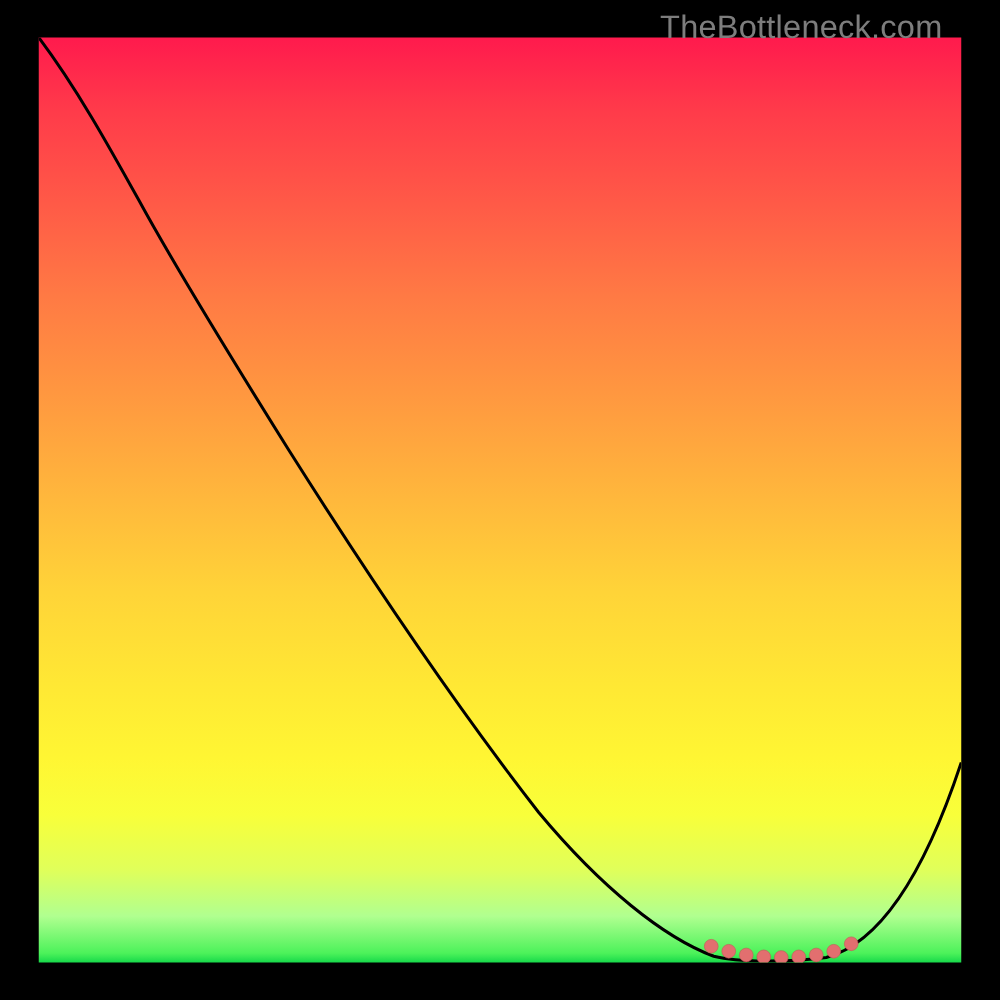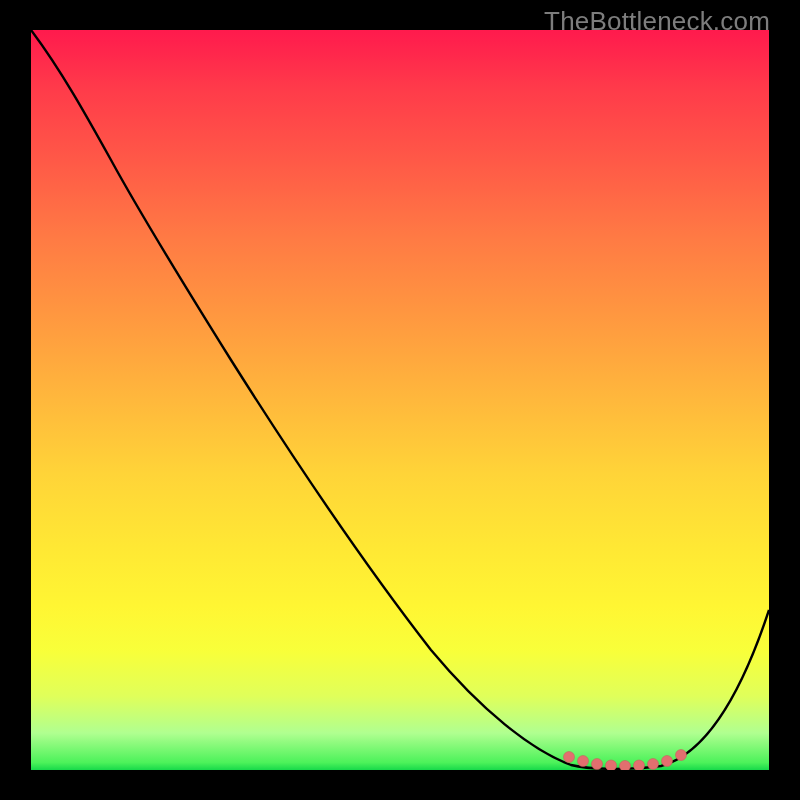--- a/index.html
+++ b/index.html
@@ -39,21 +39,21 @@
       #f8ff3a 84%,
       #e0ff5a 90%,
       #b0ff90 95%,
       #4cf25a 99%,
       #17d94a 100%
     );
   }
   .watermark {
     position: absolute;
     top: 6px;
-    right: 30px;
+    right: 46px;
     color: #7d7d7d;
     font-size: 26px;
     font-weight: 400;
     letter-spacing: 0.2px;
   }
   svg.curve {
     position: absolute;
     left: 0;
     top: 0;
     width: 738px;

